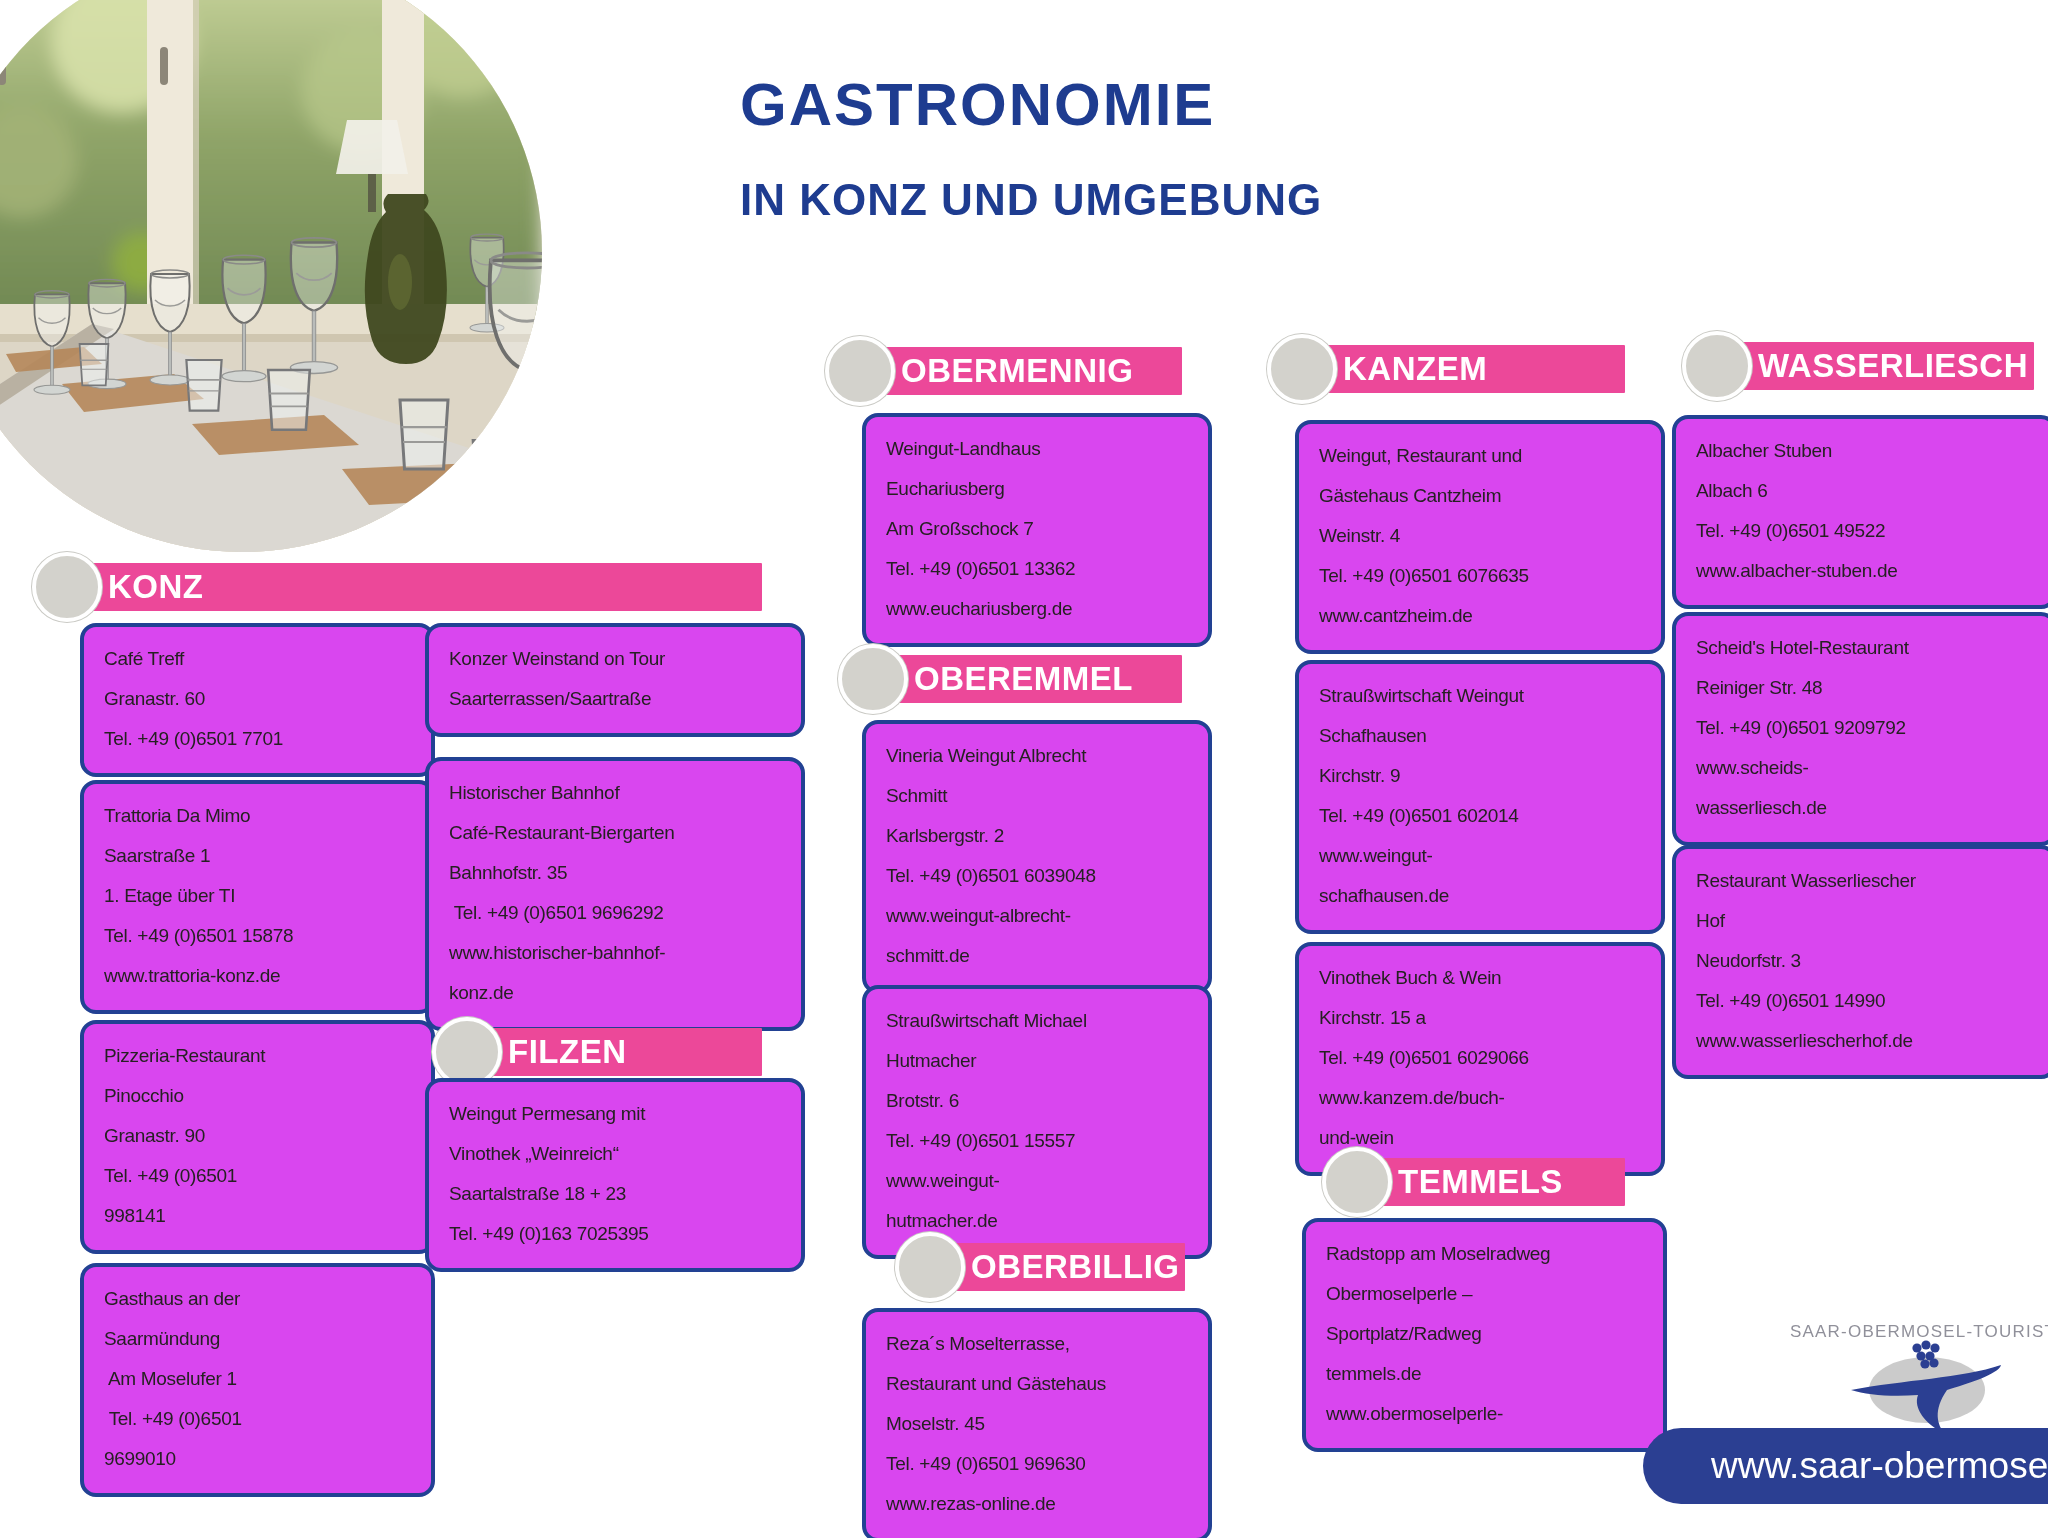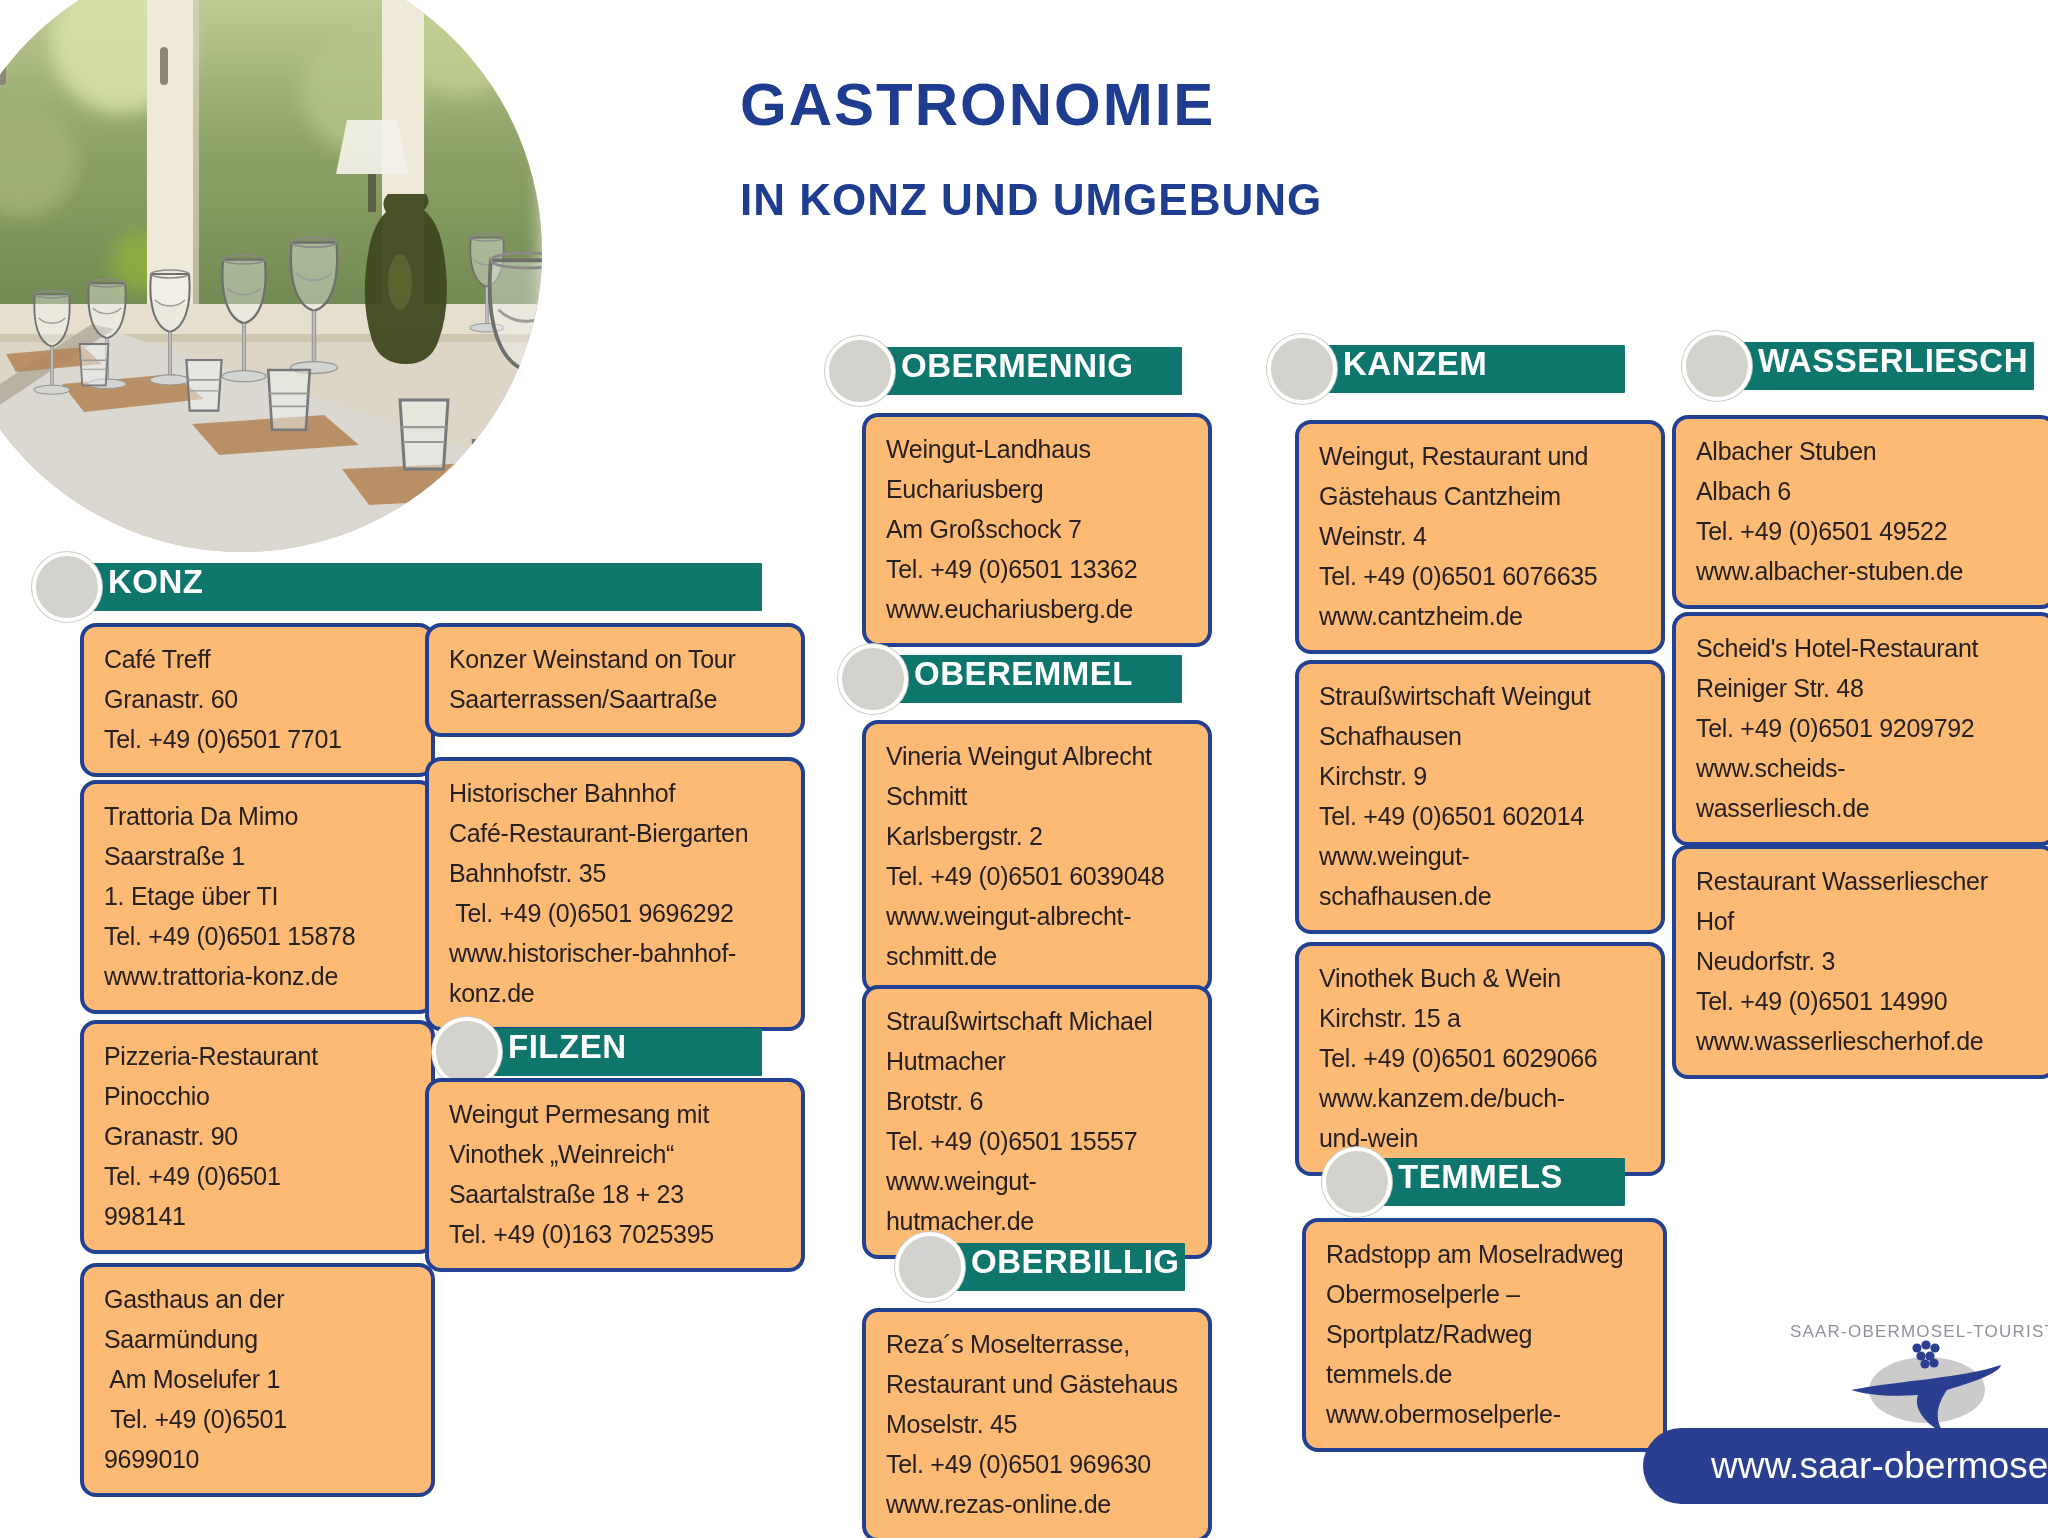--- a/index.html
+++ b/index.html
@@ -12,32 +12,32 @@
     position:absolute;left:-58px;top:-48px;width:600px;height:600px;
     border-radius:50%;overflow:hidden;background:#e9e4d8;
   }
   .photo svg{display:block;width:100%;height:100%;}
   
   .title{position:absolute;left:740px;top:70px;width:900px;color:#1e3c90;font-weight:bold;}
   .title .t1{font-size:60px;letter-spacing:2px;}
   .title .t2{font-size:44px;margin-top:36px;letter-spacing:1px;}
   
   .section-header{
-    position:absolute;height:48px;background:#0f766e;color:#fff;
-    display:flex;border-radius:1px;
+    position:absolute;height:48px;background:#ec4899;color:#fff;
+    display:flex;align-items:center;border-radius:1px;
   }
   .hdr-circle{
     position:absolute;left:-30px;top:-11px;width:62px;height:62px;border-radius:50%;
     background:#d3d2cc;border:4px solid #ffffff;box-shadow:0 0 0 1px #c9c9c4;
   }
   .hdr-label{margin-left:46px;font-size:33px;font-weight:bold;letter-spacing:.5px;white-space:pre;}
   
   .box{
-    position:absolute;background:#fdba74;border:4px solid #224193;border-radius:16px;
-    padding:12px 12px 14px 20px;font-size:25px;line-height:40px;letter-spacing:-.3px;
+    position:absolute;background:#d946ef;border:4px solid #224193;border-radius:16px;
+    padding:12px 12px 14px 20px;font-size:19px;line-height:40px;letter-spacing:-.3px;
   }
   .box .line{white-space:pre;}
   
   .logo-caption{
     position:absolute;left:1790px;top:1322px;width:254px;text-align:right;
     font-size:17px;letter-spacing:1.2px;color:#90909a;white-space:pre;
   }
   .logo-graphic{position:absolute;left:1845px;top:1338px;width:165px;height:100px;}
   .footer-pill{
     position:absolute;left:1643px;top:1428px;width:480px;height:76px;

